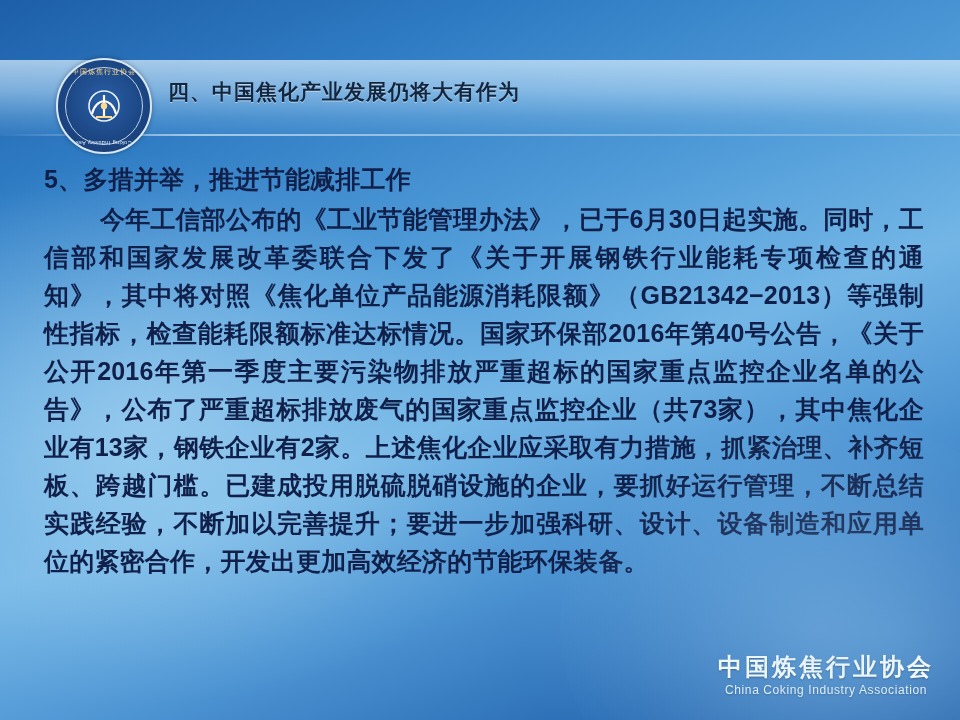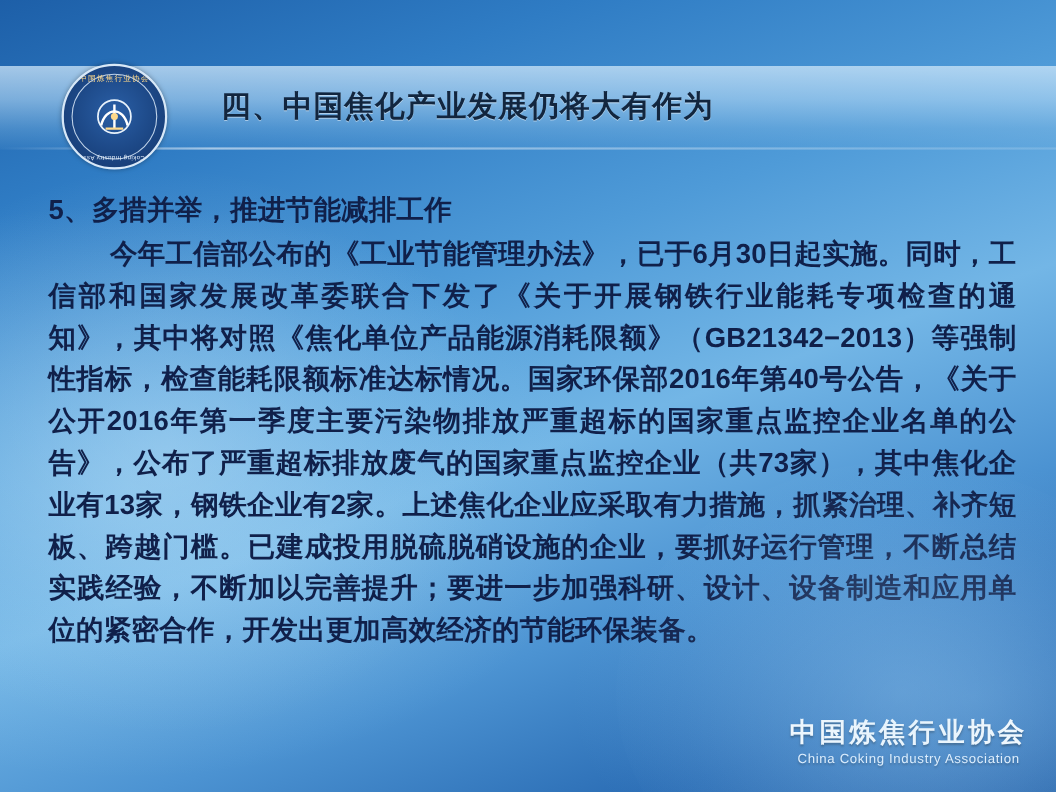--- a/index.html
+++ b/index.html
@@ -111,34 +111,33 @@
     left: 50%;
     top: 50%;
     transform: translate(-50%, -50%);
     width: 44px;
     height: 38px;
   }
   .slide-title {
     position: absolute;
     left: 168px;
     top: 78px;
-    font-size: 27px;
+    font-size: 21px;
     font-weight: bold;
     color: #12263f;
     letter-spacing: 1px;
     text-shadow: 0 1px 0 rgba(255,255,255,0.45);
     white-space: nowrap;
-    margin-left: 33px;
   }
 
   
   .content {
     position: absolute;
     left: 44px;
-    top: 172px;
+    top: 160px;
     width: 880px;
     color: #10204a;
     font-size: 25px;
     line-height: 38px;
     font-weight: bold;
     letter-spacing: .2px;
   }
   .content .lead {
     margin: 0 0 2px 0;
   }

